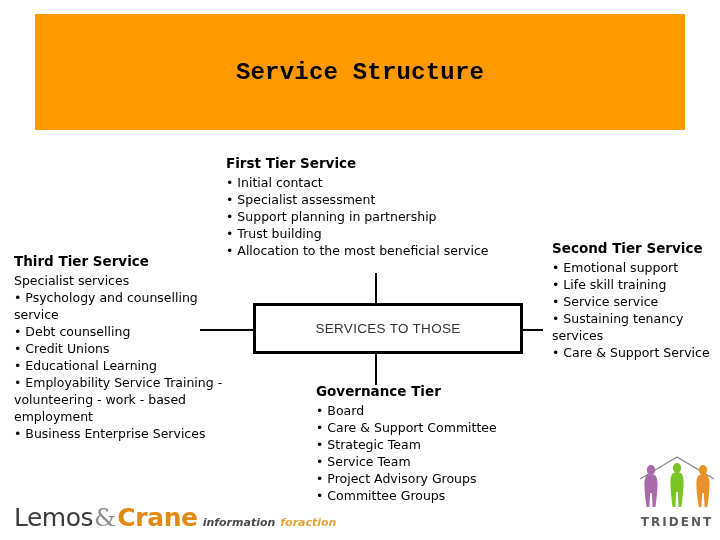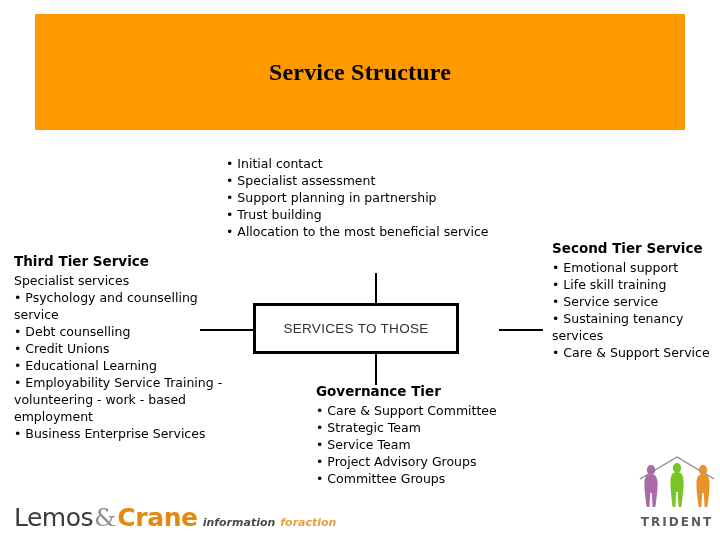--- a/index.html
+++ b/index.html
@@ -25,21 +25,21 @@
     background: #ff9900;
     display: flex;
     align-items: center;
     justify-content: center;
   }
   #title-text {
     font-size: 24px;
     font-weight: bold;
     color: #000000;
     letter-spacing: 0.2px;
-    font-family: Liberation Serif, serif;
+    font-family: Liberation Mono, monospace;
   }
 
   
   .tier-block {
     position: absolute;
     color: #000000;
   }
   .tier-heading {
     font-size: 13.5px;
     font-weight: bold;
@@ -61,21 +61,21 @@
   #governance   { left: 316px; top: 383px; width: 230px; }
 
   #third-tier .tier-line { white-space: normal; }
   #second-tier .tier-line { white-space: normal; }
 
   
   #center-box {
     position: absolute;
     left: 253px;
     top: 303px;
-    width: 206px;
+    width: 270px;
     height: 51px;
     border: 3px solid #000000;
     background: #ffffff;
     box-sizing: border-box;
     display: flex;
     flex-direction: column;
     align-items: center;
     justify-content: center;
   }
   #center-box .cb-line {
@@ -154,20 +154,21 @@
   }
 </style>
 </head>
 <body>
 
 <div id="title-banner">
   <div id="title-text">Service Structure</div>
 </div>
 
 <div class="tier-block" id="first-tier">
+  <div class="tier-heading">First Tier Service</div>
   <div class="tier-line">• Initial contact</div>
   <div class="tier-line">• Specialist assessment</div>
   <div class="tier-line">• Support planning in partnership</div>
   <div class="tier-line">• Trust building</div>
   <div class="tier-line">• Allocation to the most beneficial service</div>
 </div>
 
 <div class="tier-block" id="third-tier">
   <div class="tier-heading">Third Tier Service</div>
   <div class="tier-line">Specialist services</div>
@@ -183,20 +184,21 @@
   <div class="tier-heading">Second Tier Service</div>
   <div class="tier-line">• Emotional support</div>
   <div class="tier-line">• Life skill training</div>
   <div class="tier-line">• Service service</div>
   <div class="tier-line">• Sustaining tenancy services</div>
   <div class="tier-line">• Care &amp; Support Service</div>
 </div>
 
 <div class="tier-block" id="governance">
   <div class="tier-heading">Governance Tier</div>
+  <div class="tier-line">• Board</div>
   <div class="tier-line">• Care &amp; Support Committee</div>
   <div class="tier-line">• Strategic Team</div>
   <div class="tier-line">• Service Team</div>
   <div class="tier-line">• Project Advisory Groups</div>
   <div class="tier-line">• Committee Groups</div>
 </div>
 
 <div class="connector" id="conn-up"></div>
 <div class="connector" id="conn-down"></div>
 <div class="connector" id="conn-left"></div>

